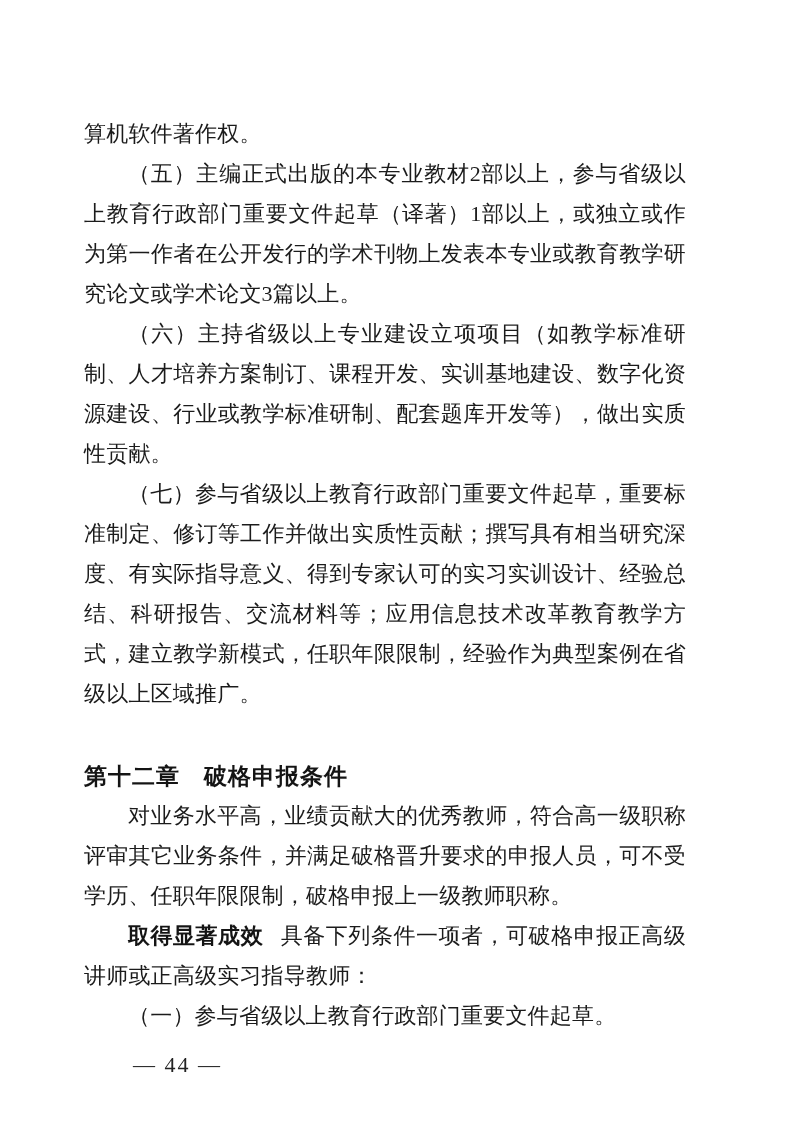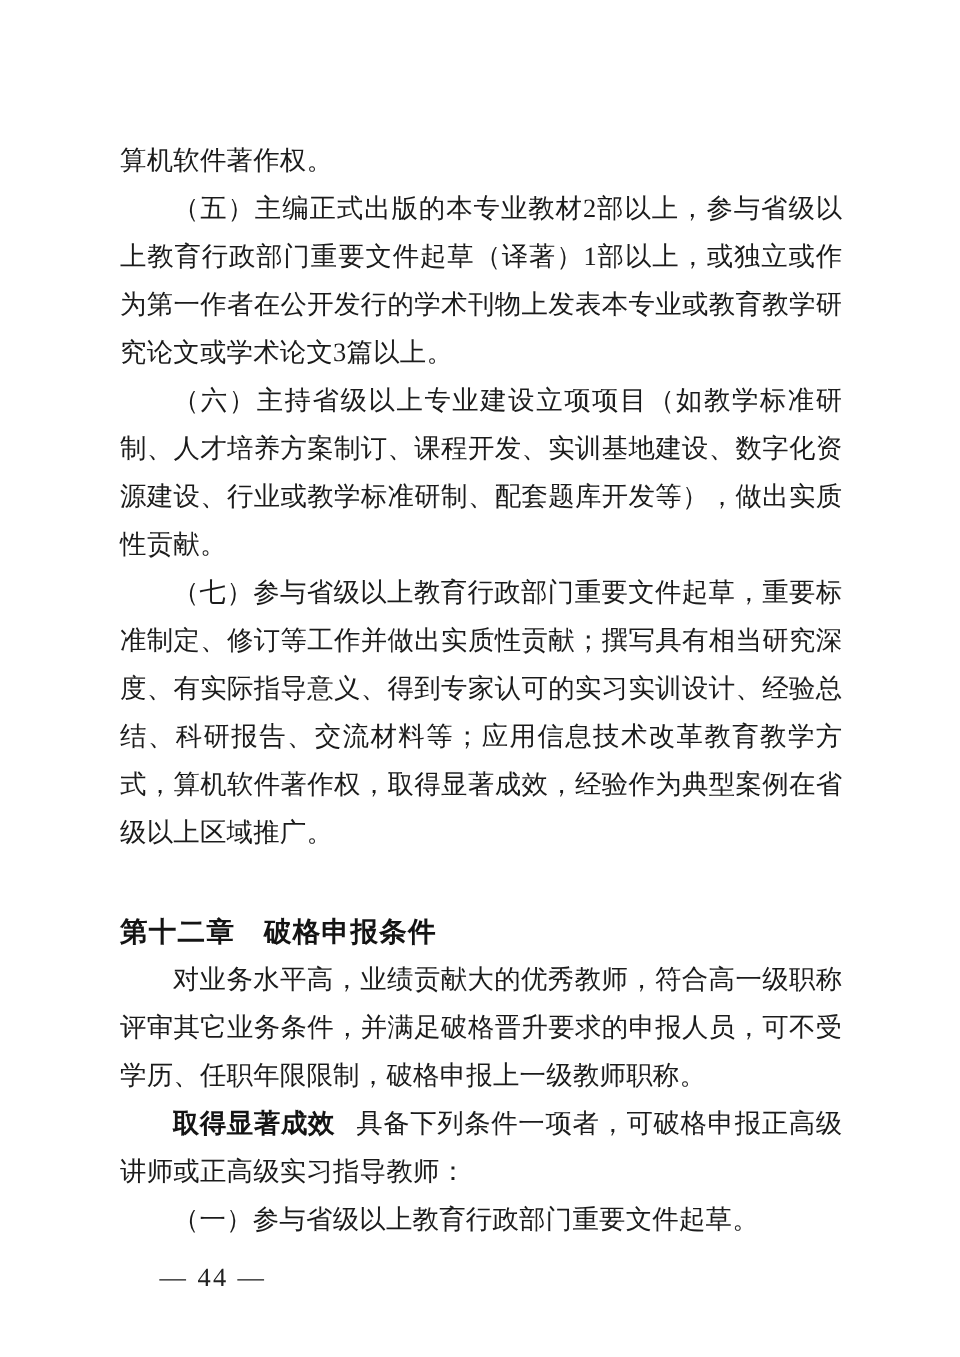--- a/index.html
+++ b/index.html
@@ -6,21 +6,21 @@
   .page {
     position: relative;
     width: 800px;
     height: 1131px;
     background: #ffffff;
     overflow: hidden;
     font-family: "Liberation Serif", serif;
   }
   .content {
     position: absolute;
-    left: 100px;
+    left: 84px;
     top: 114px;
     width: 602px;
   }
   p.body {
     margin: 0;
     font-family: "Liberation Serif", serif;
     font-size: 22px;
     line-height: 40px;
     color: #1b1b1b;
     text-align: justify;
@@ -62,21 +62,21 @@
 <div class="page">
   <div class="content">
 
     <p class="body no-indent">算机软件著作权。</p>
 
 
     <p class="body">（五）主编正式出版的本专业教材2部以上，参与省级以上教育行政部门重要文件起草（译著）1部以上，或独立或作为第一作者在公开发行的学术刊物上发表本专业或教育教学研究论文或学术论文3篇以上。</p>
 
     <p class="body">（六）主持省级以上专业建设立项项目（如教学标准研制、人才培养方案制订、课程开发、实训基地建设、数字化资源建设、行业或教学标准研制、配套题库开发等），做出实质性贡献。</p>
 
-    <p class="body">（七）参与省级以上教育行政部门重要文件起草，重要标准制定、修订等工作并做出实质性贡献；撰写具有相当研究深度、有实际指导意义、得到专家认可的实习实训设计、经验总结、科研报告、交流材料等；应用信息技术改革教育教学方式，算机软件著作权，取得显著成效，经验作为典型案例在省级以上区域推广。</p>
+    <p class="body">（七）参与省级以上教育行政部门重要文件起草，重要标准制定、修订等工作并做出实质性贡献；撰写具有相当研究深度、有实际指导意义、得到专家认可的实习实训设计、经验总结、科研报告、交流材料等；应用信息技术改革教育教学方式，建立教学新模式，任职年限限制，经验作为典型案例在省级以上区域推广。</p>
 
     <h2 class="chapter">第十二章　破格申报条件</h2>
 
     <p class="body">对业务水平高，业绩贡献大的优秀教师，符合高一级职称评审其它业务条件，并满足破格晋升要求的申报人员，可不受学历、任职年限限制，破格申报上一级教师职称。</p>
 
     <p class="body">
       <span class="article-label">取得显著成效</span><span>具备下列条件一项者，可破格申报正高级讲师或正高级实习指导教师：</span>
     </p>
 
     <p class="body">（一）参与省级以上教育行政部门重要文件起草。</p>

